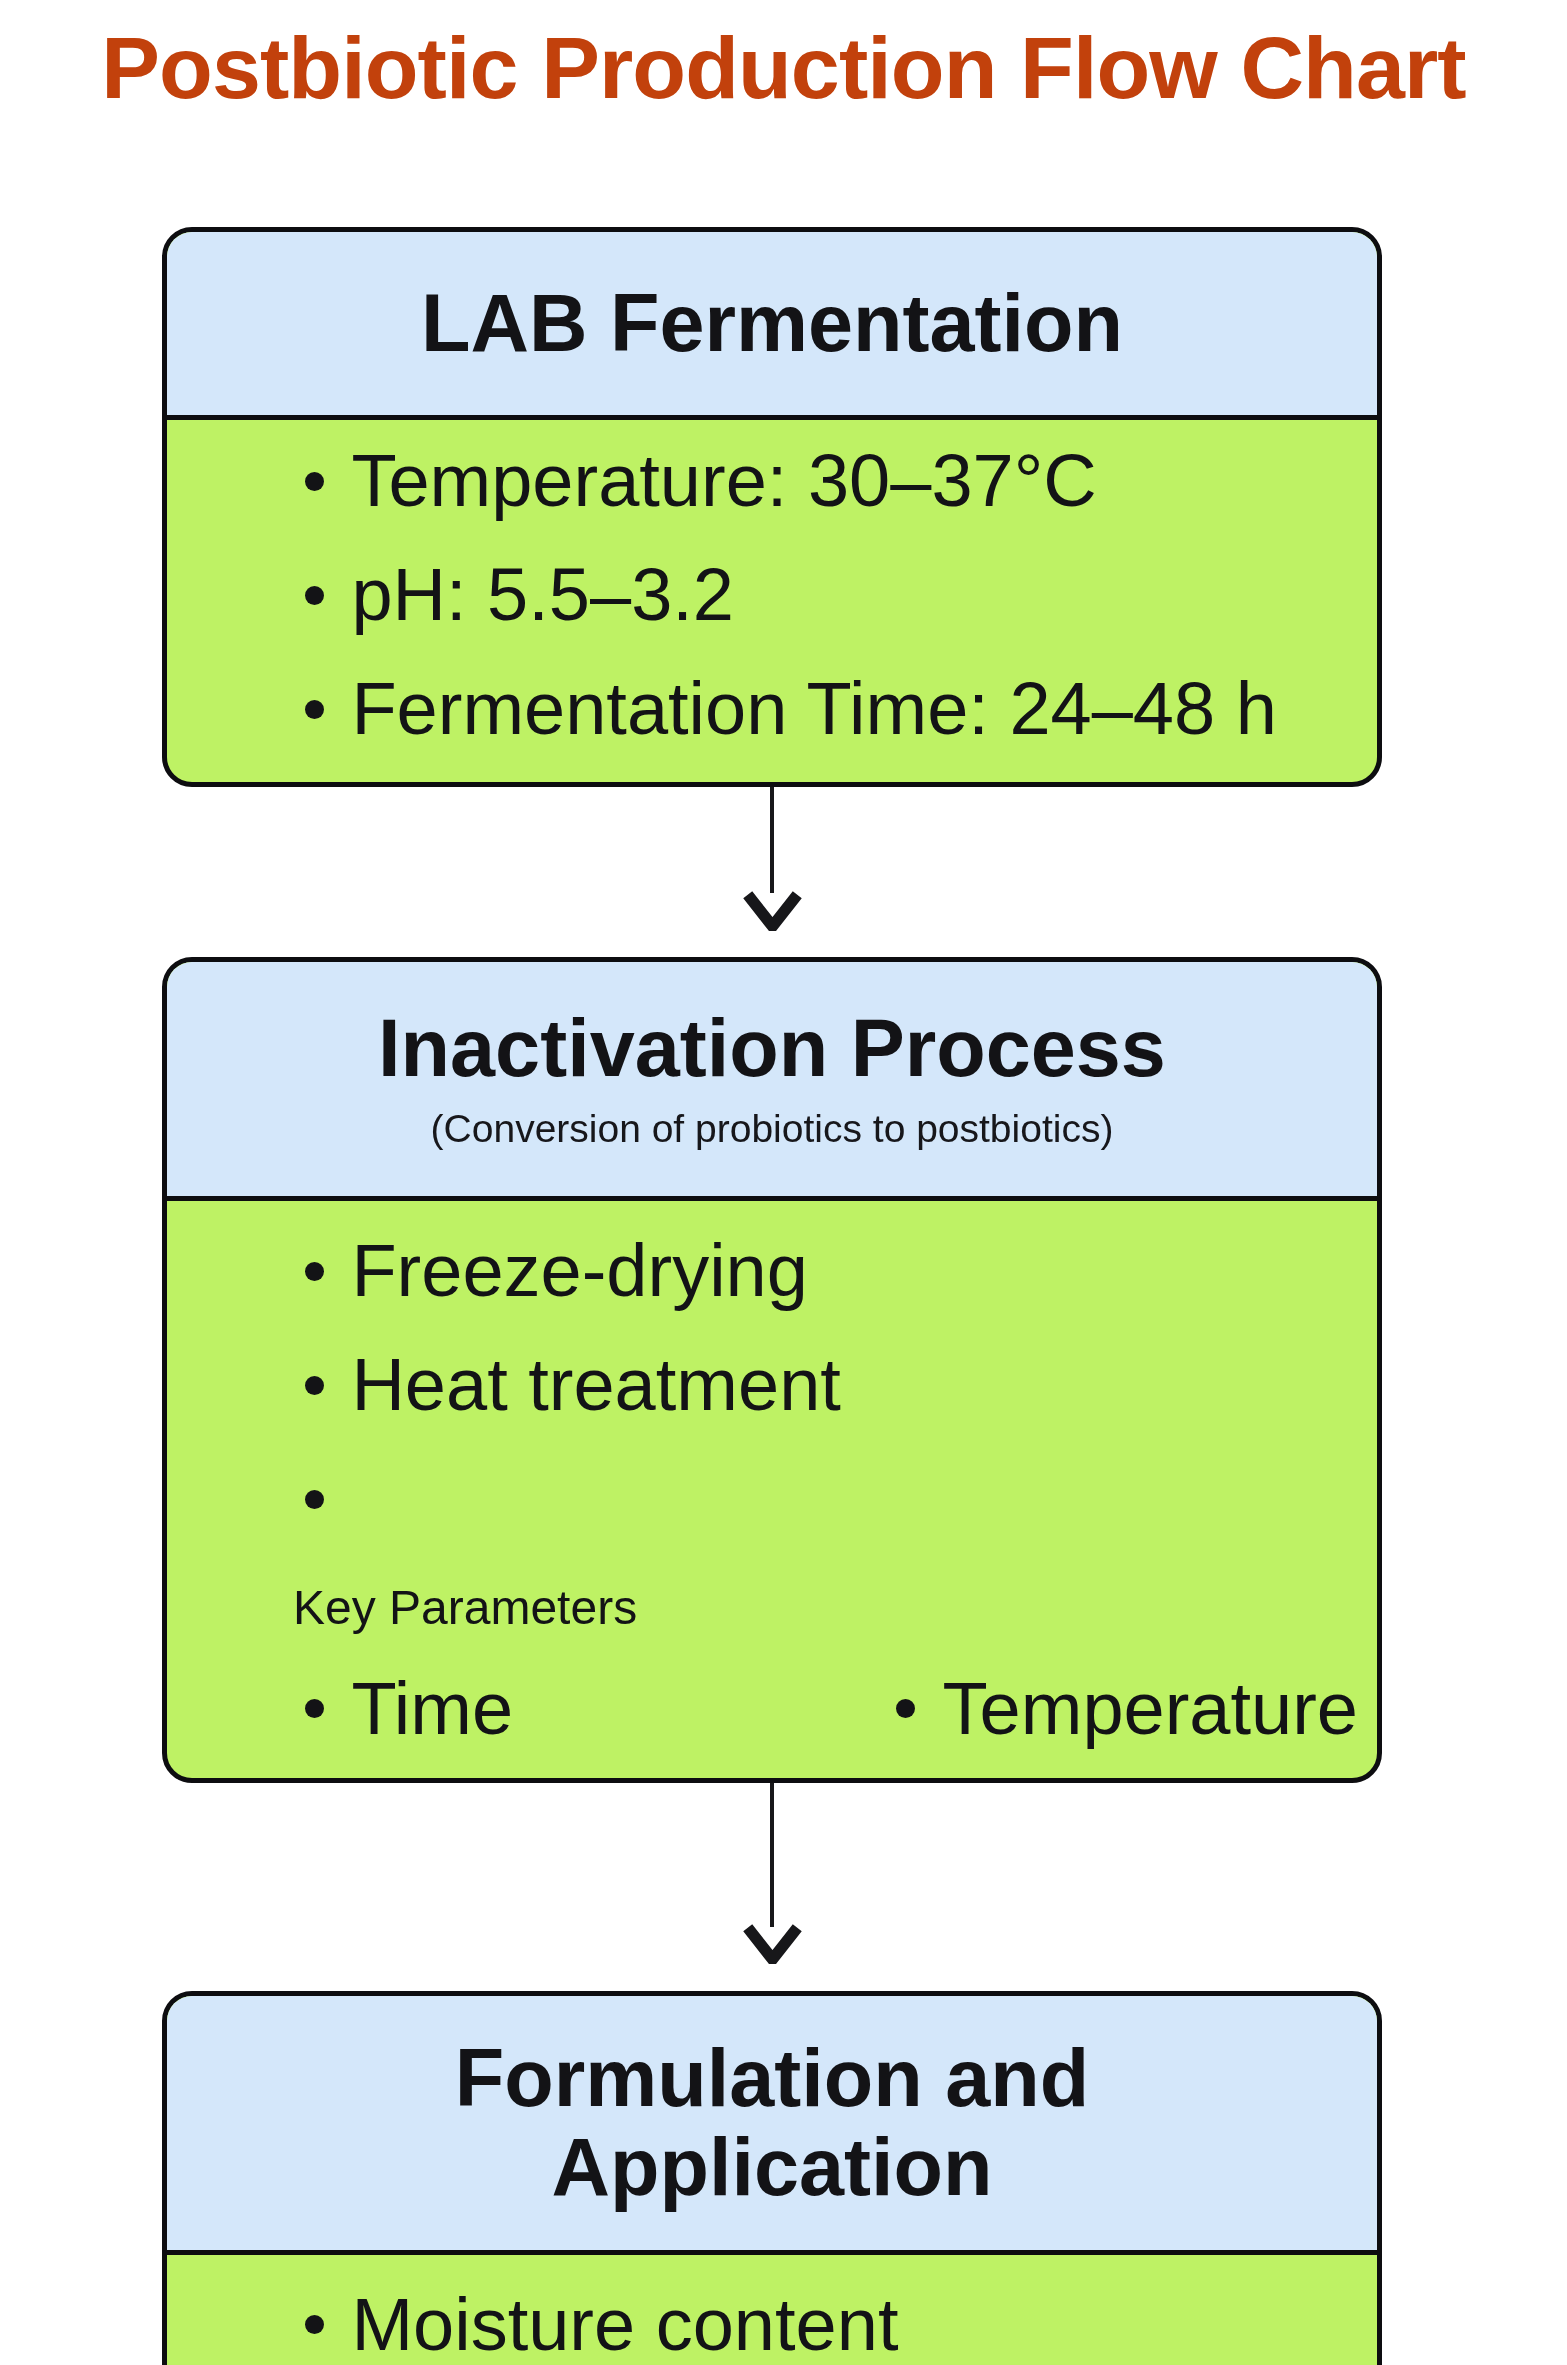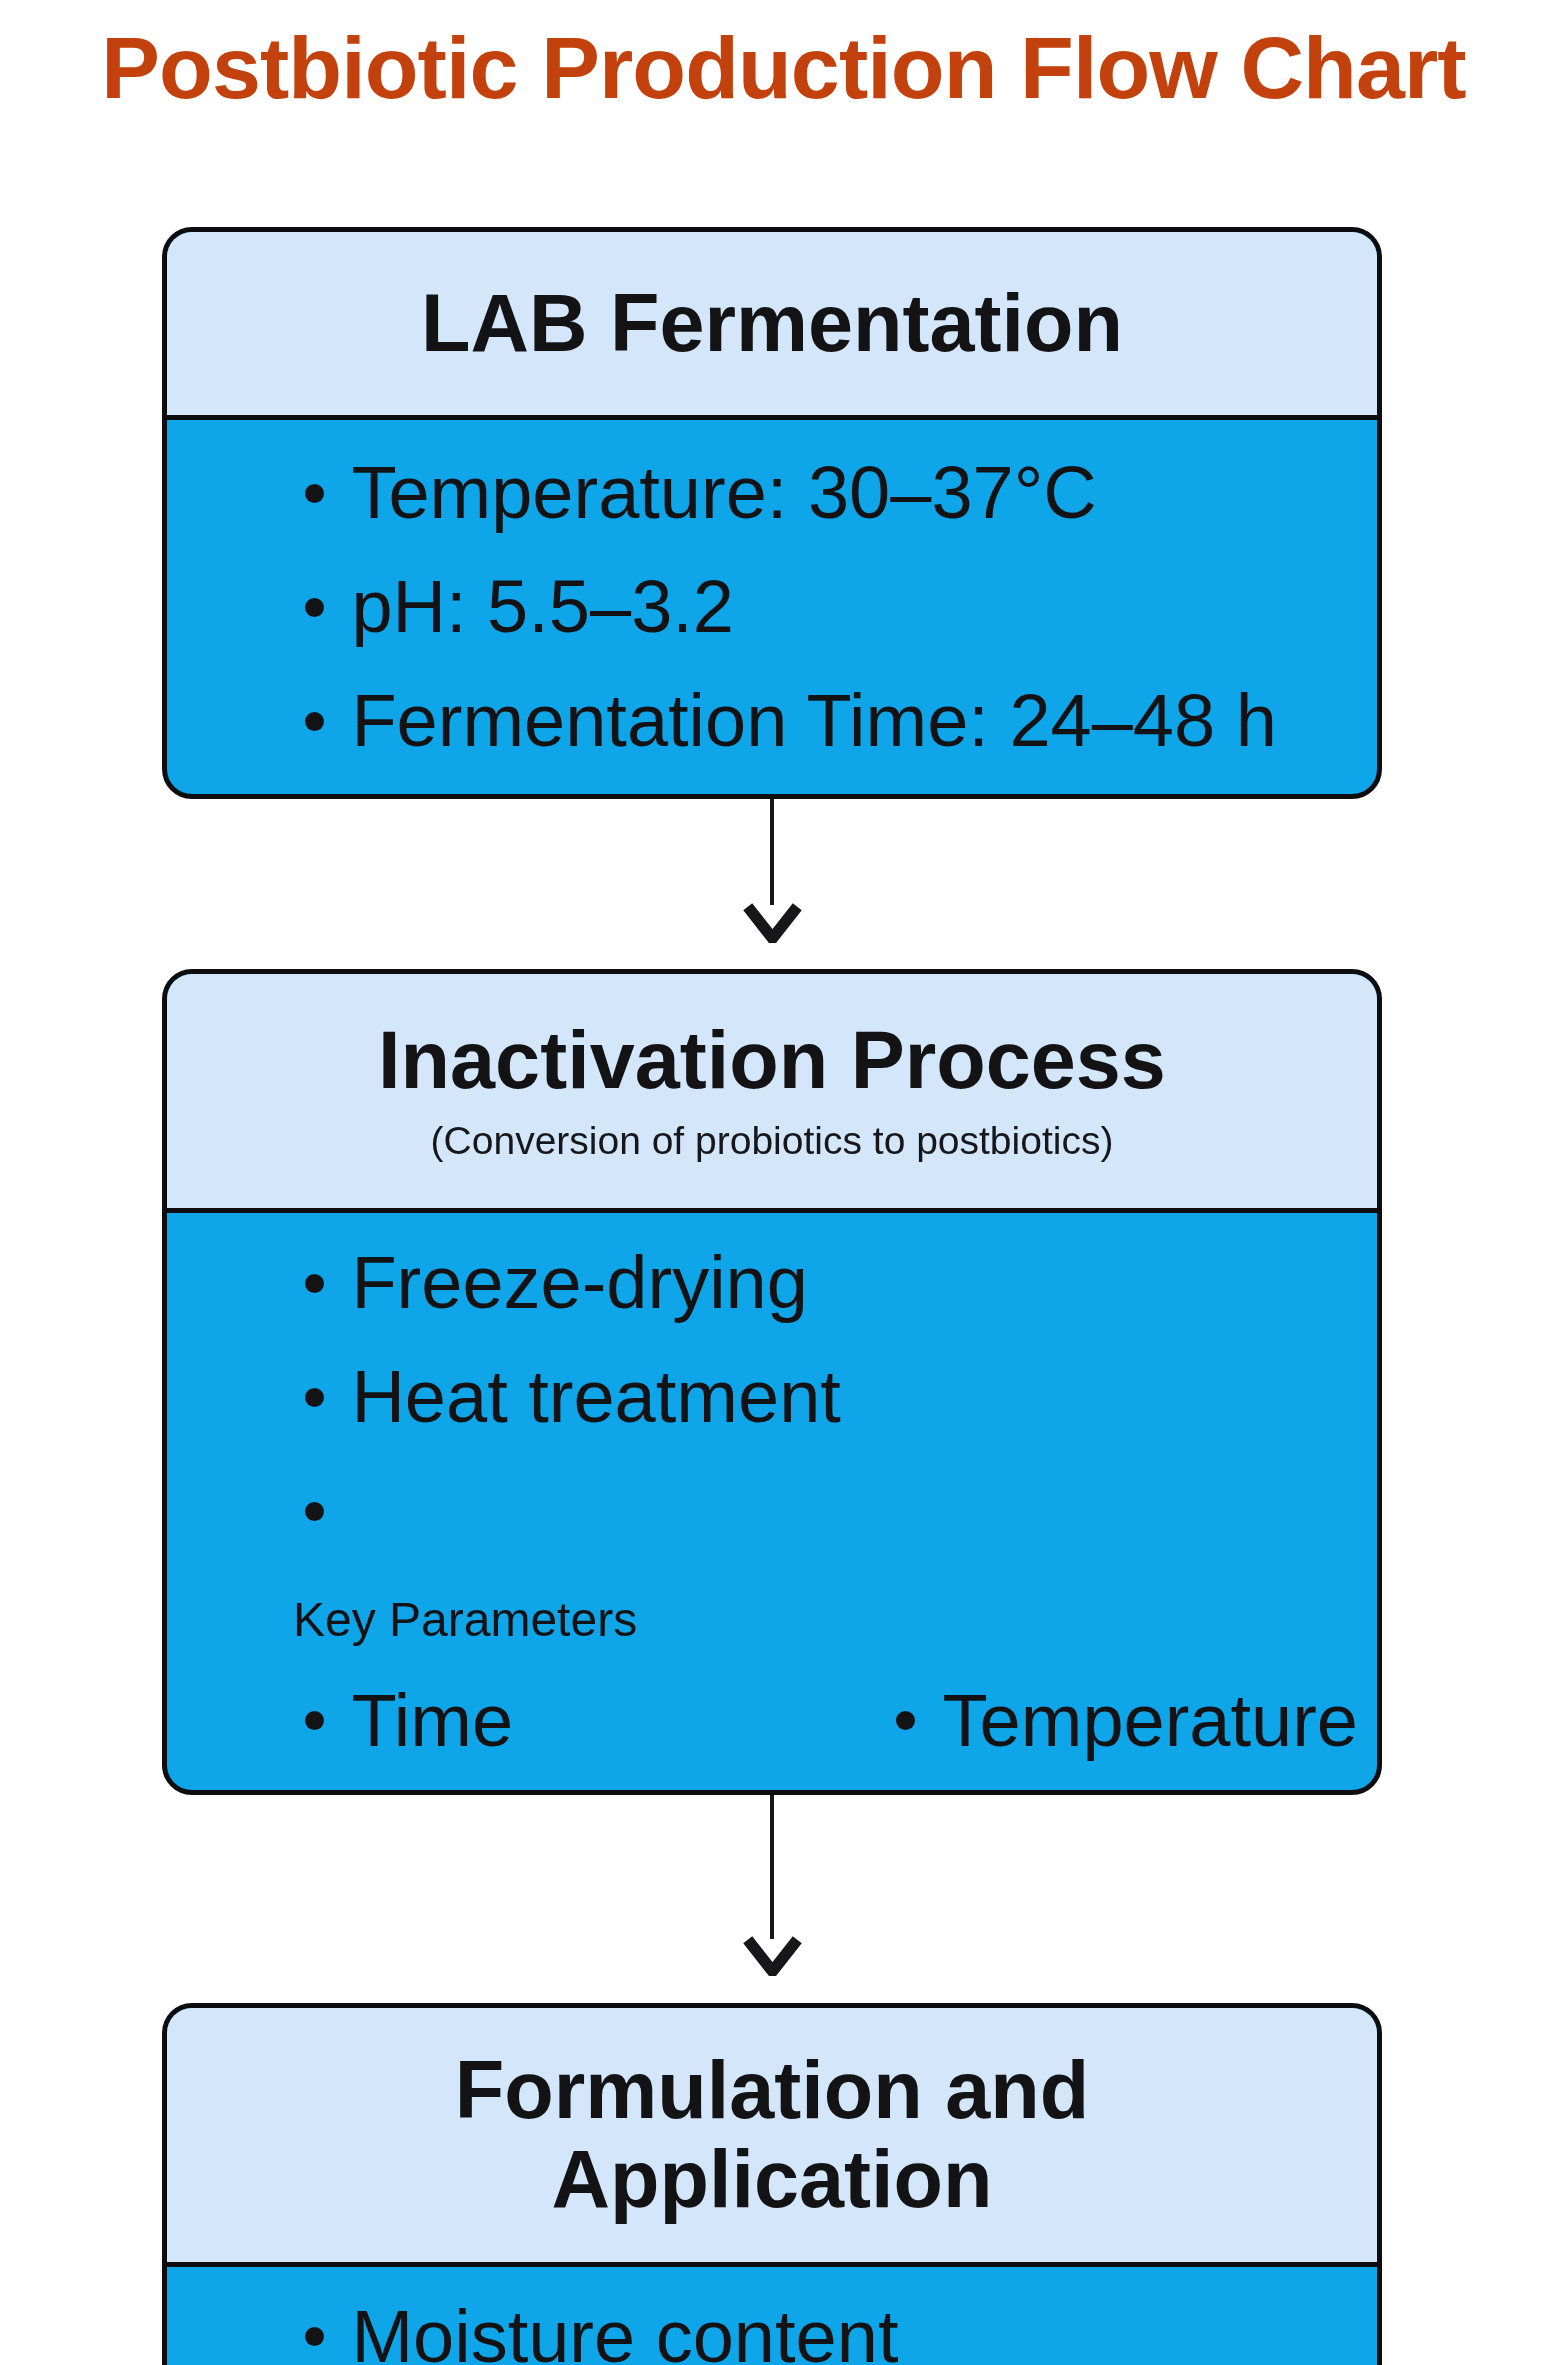--- a/index.html
+++ b/index.html
@@ -7,33 +7,33 @@
     width:1567px; height:2582px; background:#ffffff; overflow:hidden;
     font-family:"Liberation Sans", sans-serif; color:#131316;
   }
   .page-title {
     margin:17px 9.5px 0; text-align:center; white-space:nowrap;
     font-size:88px; font-weight:700; letter-spacing:-0.9px; line-height:1.16;
     color:#c2410c;
   }
   .flow { width:1220px; margin:108px 0 0 162px; }
   .node {
-    border:5.7px solid #0d0d10; border-radius:30px; background:#0ea5e9;
+    border:5.7px solid #0d0d10; border-radius:30px; background:#bef264;
     overflow:hidden; box-sizing:border-box; width:1220px;
   }
   .node-header {
     background:#d4e7fa; border-bottom:5.7px solid #0d0d10;
     text-align:center; padding:47px 28px;
   }
   .node2 .node-header { padding:42px 19px 44px; }
   .node3 .node-header { padding:38px 38px; }
   .node-title { margin:0; font-size:81px; font-weight:700; line-height:1.1; color:#131316; }
   .node3 .node-title span { display:inline-block; max-width:899px; }
   .node-subtitle { margin:12.3px 0 0; font-size:39px; font-weight:400; line-height:1.18; color:#17171b; }
-  .node-body { padding:16px 19px 16px 0; }
+  .node-body { padding:4px 19px 16px 0; }
   .node2 .node-body { padding:14px 19px 14px 0; }
   .node3 .node-body { padding:13.2px 19px 19px 0; }
   ul.bullets { list-style:none; margin:0; padding:0 0 0 138px; }
   ul.bullets li { display:flex; align-items:center; height:114px; font-size:74px; line-height:1.2; }
   .dot {
     flex:0 0 auto; width:19px; height:19px; border-radius:50%;
     background:#131316; margin-right:27.4px;
   }
   .section-label {
     margin:6px 0 0 126px; height:90px; display:flex; align-items:center;

